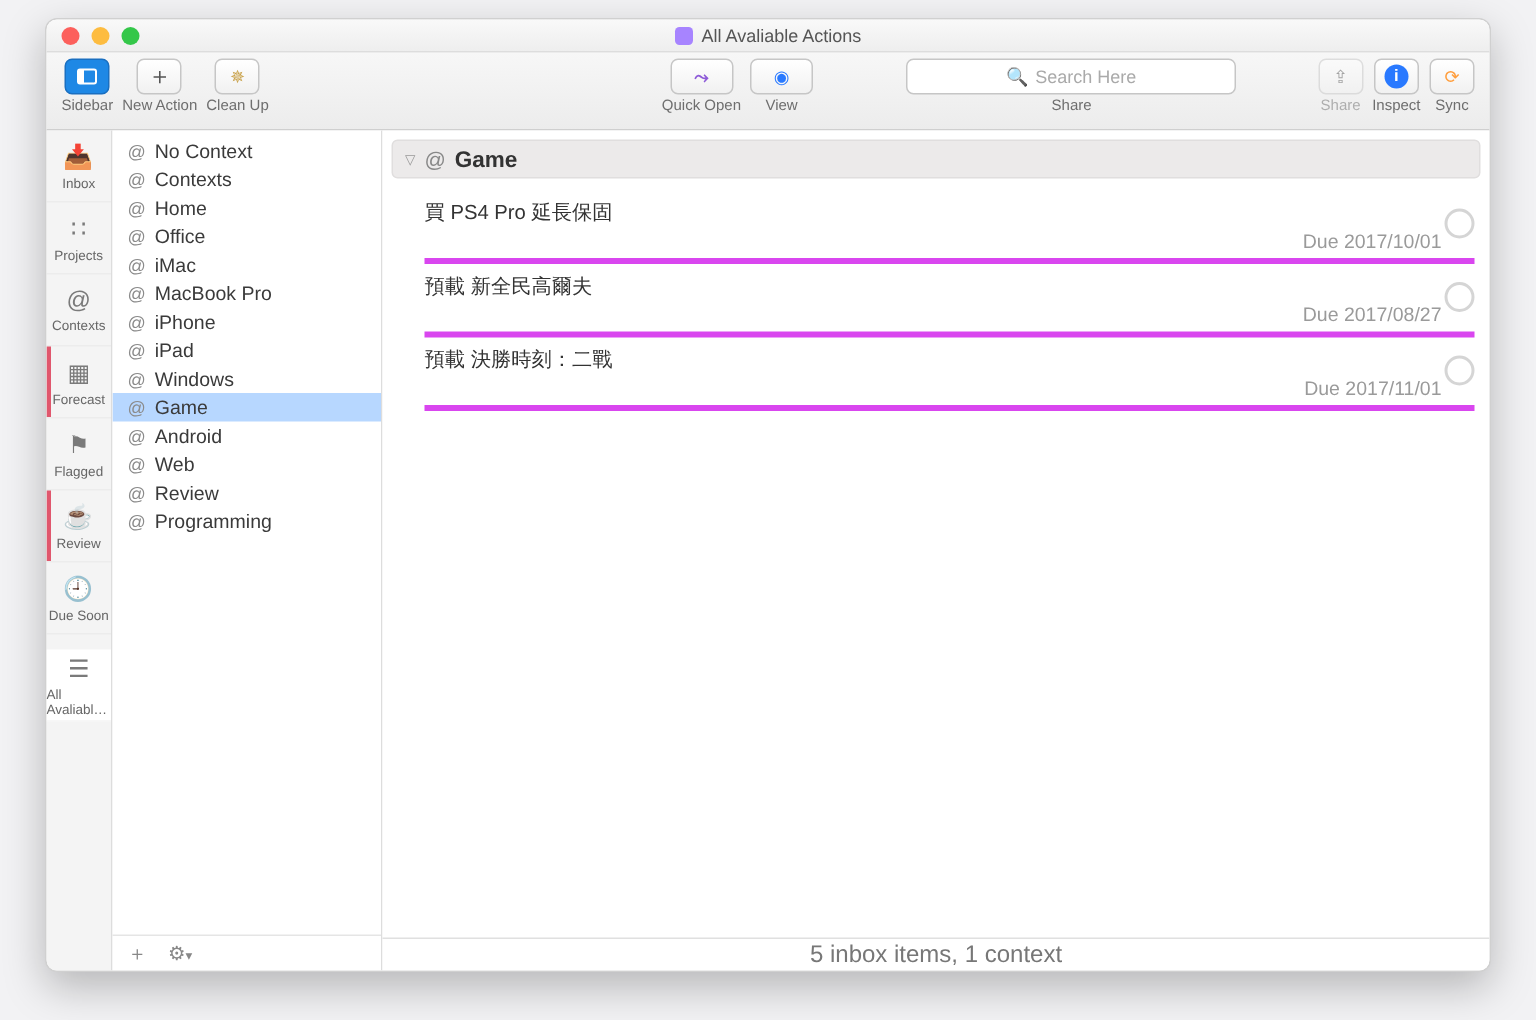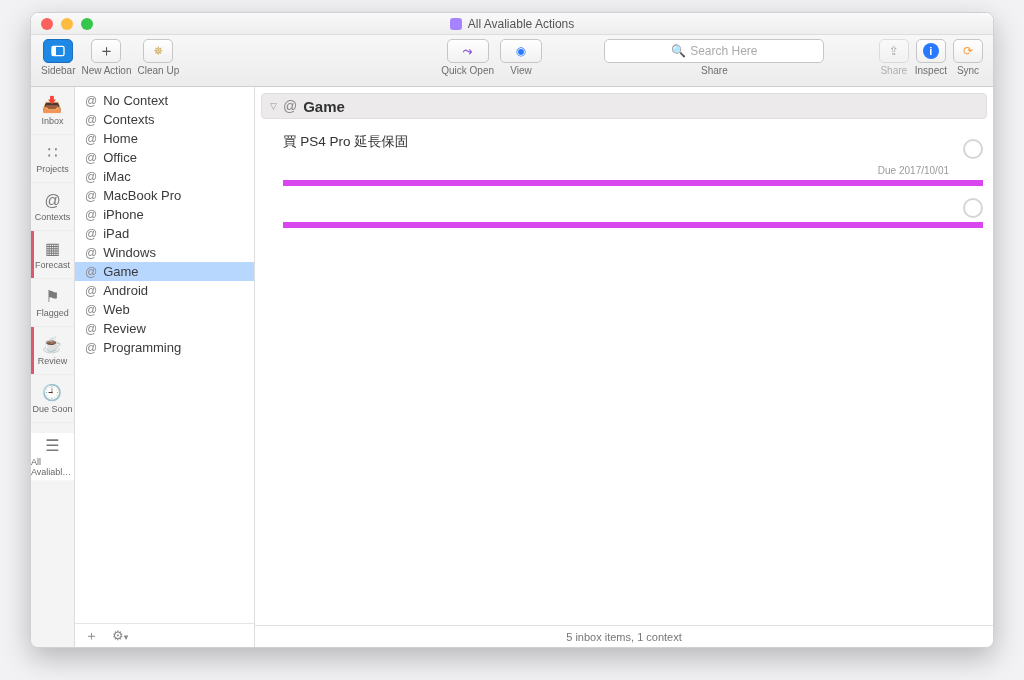--- a/index.html
+++ b/index.html
@@ -40,26 +40,26 @@
   .ctx-item .at { color:#8b8b8b; font-size:12px; }
   .ctx-item.selected { background:#b7d7ff; }
   .ctx-footer { height:24px; border-top:1px solid #e5e5e5; display:flex; align-items:center; gap:14px; padding:0 10px; color:#888; font-size:13px; }
   
   .main { flex:1; display:flex; flex-direction:column; background:#fff; min-width:0; }
   .main-header { height:26px; margin:6px; background:#eceaea; border:1px solid #e0dede; border-radius:4px; display:flex; align-items:center; gap:6px; padding:0 8px; font-size:14px; }
   .main-header .tri { color:#999; font-size:9px; }
   .main-header .at { color:#888; }
   .main-header .title { font-weight:700; font-size:15px; color:#333; }
   .tasks { flex:1; padding: 2px 10px 0 28px; }
-  .task { display:flex; align-items:flex-start; border-bottom:6px solid #d946ef; padding:6px 0 4px 0; gap:14px; }
+  .task { display:flex; align-items:flex-start; border-bottom:4px solid #d946ef; padding:6px 0 4px 0; gap:2px; }
   .task-body { flex:1; min-width:0; }
   .task-title { font-size:13.5px; color:#333; }
-  .task-due { font-size:10px; color:#9a9a9a; text-align:right; margin-top:14px; }
+  .task-due { font-size:13px; color:#9a9a9a; text-align:right; margin-top:2px; }
   .task-circle { width:20px; height:20px; border:2px solid #d5d5d5; border-radius:50%; margin-top:6px; flex:0 0 auto; }
-  .status { height:22px; border-top:1px solid #e0e0e0; display:flex; align-items:center; justify-content:center; font-size:11px; color:#777; }
+  .status { height:22px; border-top:1px solid #e0e0e0; display:flex; align-items:center; justify-content:center; font-size:16px; color:#777; }
   
   .svg-ico { width:16px; height:16px; }
   .blue { color:#2979ff; }
   .teal { color:#1fb6a6; }
 </style>
 </head>
 <body>
 
 <div class="window">
 
@@ -255,20 +255,29 @@
       <div class="tasks" id="tasks">
           <div class="task">
             <div class="task-body">
               <div class="task-title">買 PS4 Pro 延長保固</div>
               <div class="task-due">Due 2017/10/01</div>
             </div>
             <div class="task-circle"></div>
           </div>
           <div class="task">
             <div class="task-body">
+              <div class="task-title">預載 新全民高爾夫</div>
+              <div class="task-due">Due 2017/08/27</div>
+            </div>
+            <div class="task-circle"></div>
+          </div>
+          <div class="task">
+            <div class="task-body">
+              <div class="task-title">預載 決勝時刻：二戰</div>
+              <div class="task-due">Due 2017/11/01</div>
             </div>
             <div class="task-circle"></div>
           </div>
         </div>
       <div class="status">
         <span>5 inbox items, 1 context</span>
       </div>
     </div>
 
   </div>

